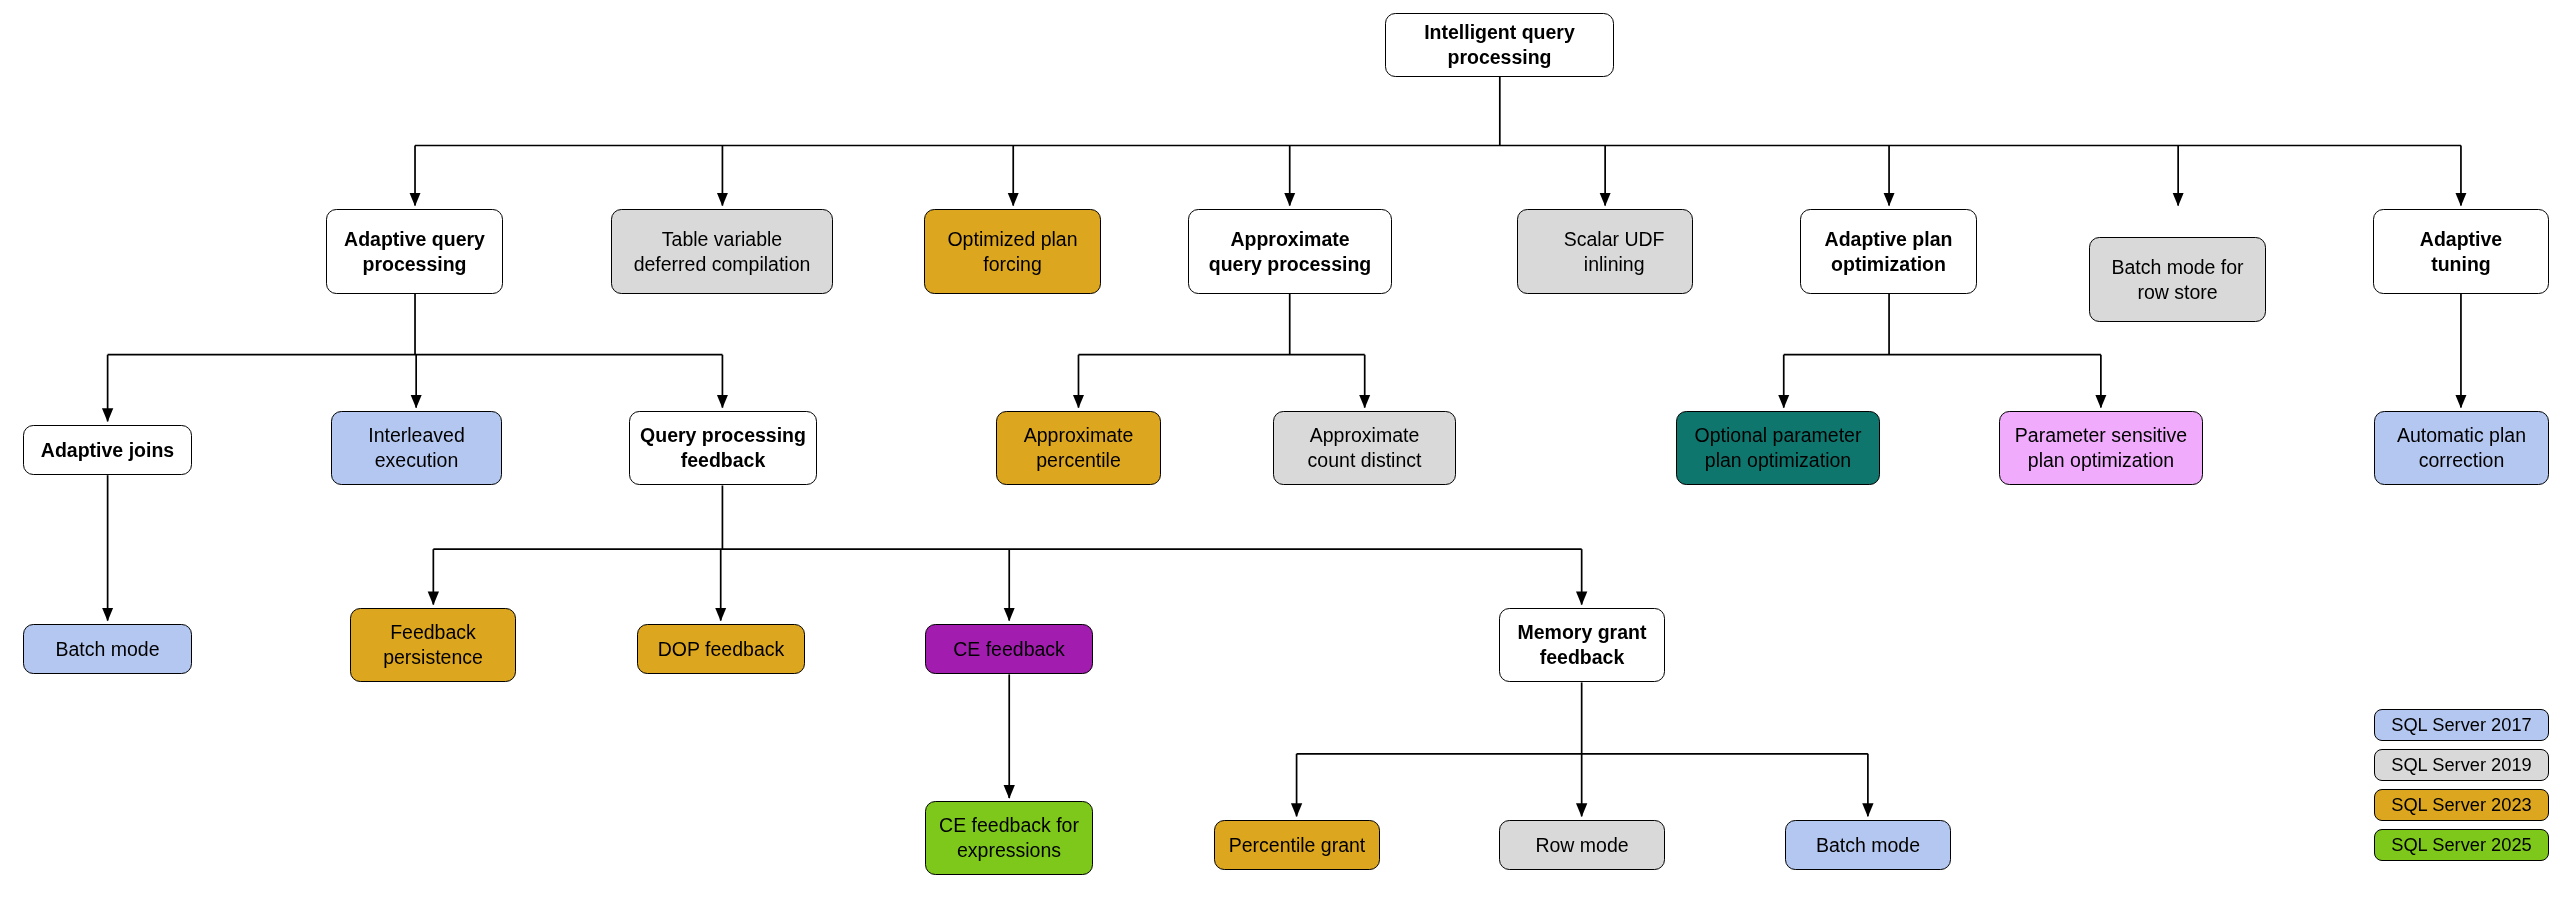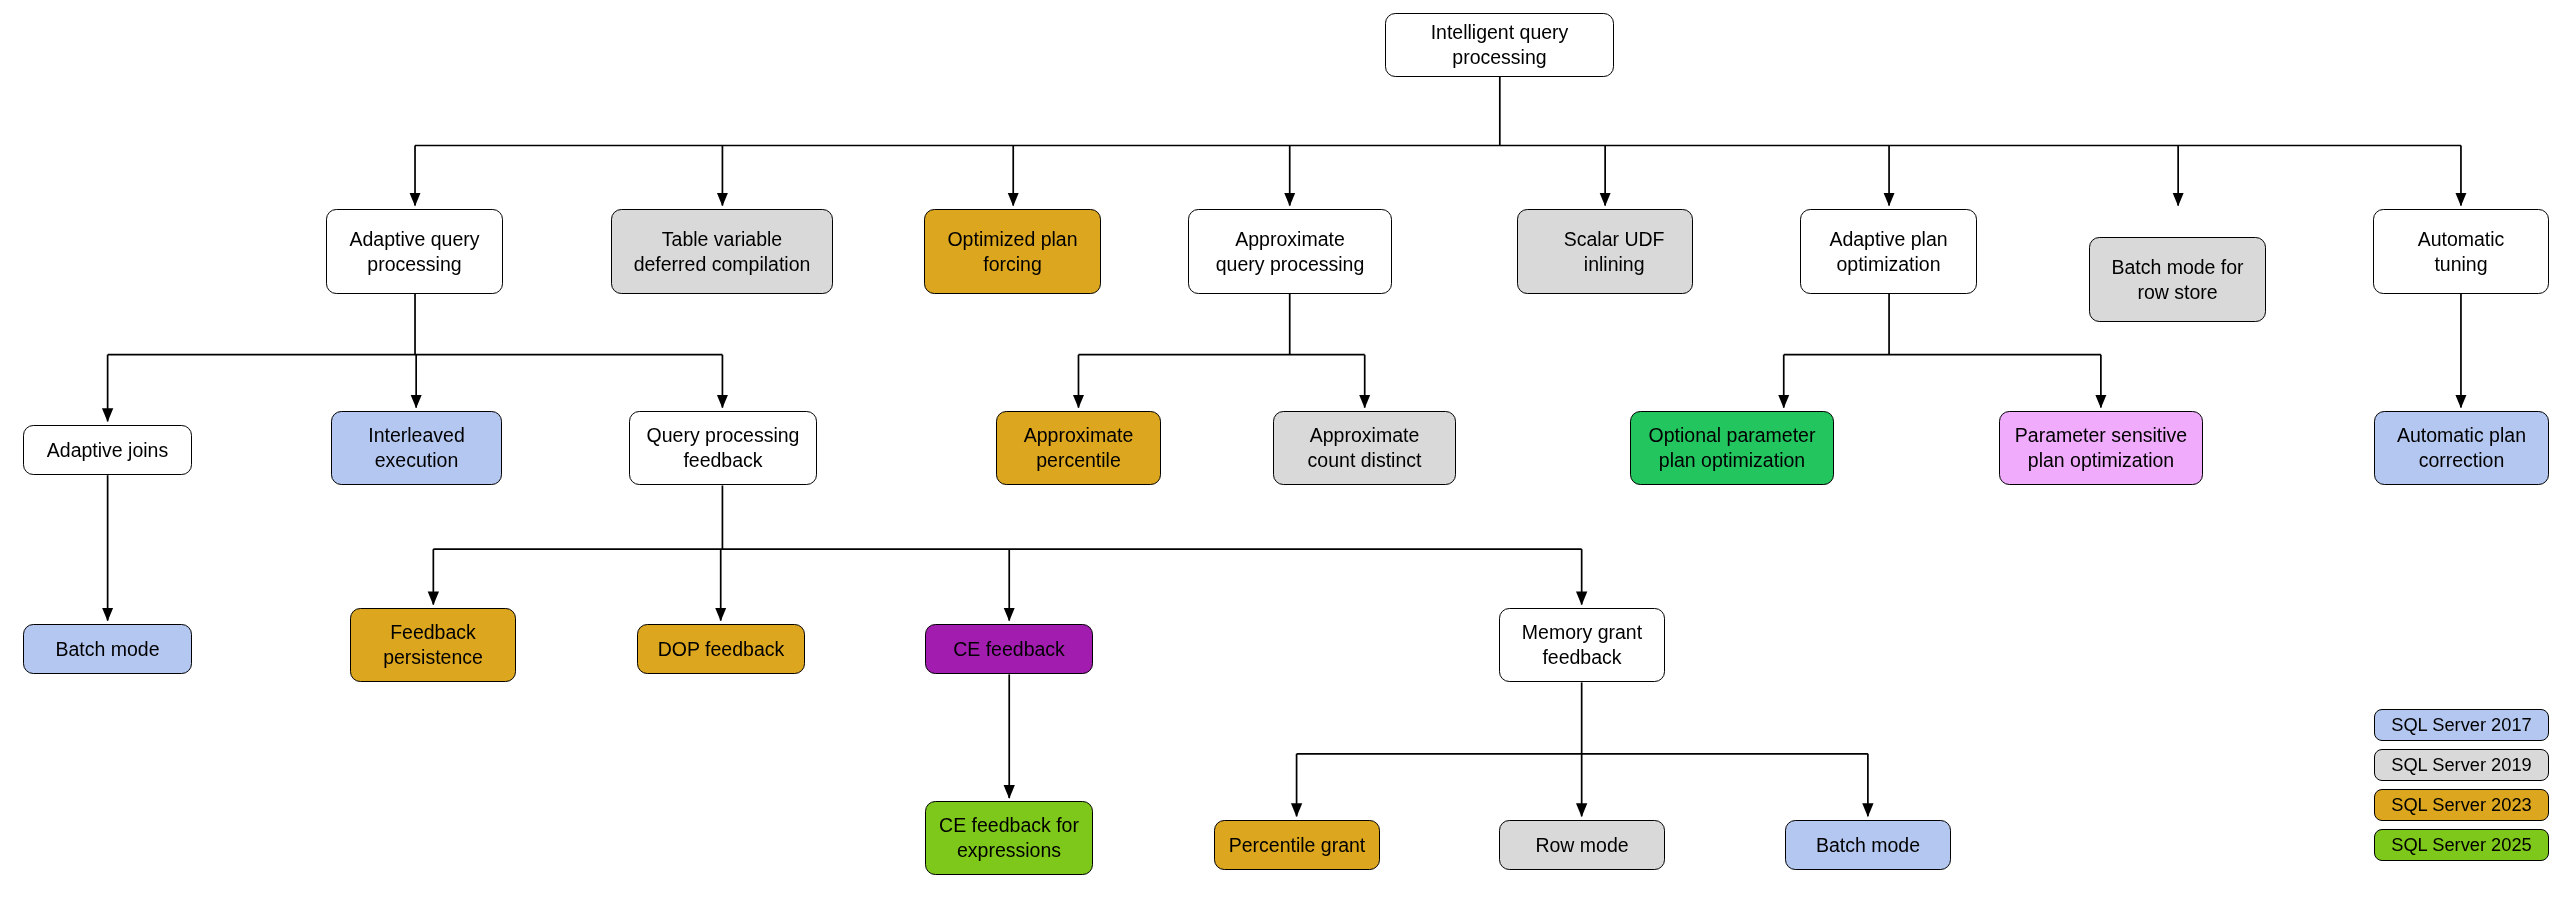--- a/index.html
+++ b/index.html
@@ -32,21 +32,21 @@
     display: flex;
     align-items: center;
     justify-content: center;
     text-align: center;
     color: #000000;
     font-size: 19.5px;
     line-height: 1.28;
     padding: 2.3px 5.7px;
     white-space: pre-line;
   }
-  .node.bold { font-weight: normal; }
+  .node.bold { font-weight: bold; }
   .legend-item {
     position: absolute;
     box-sizing: border-box;
     border: 1.7px solid #000000;
     border-radius: 8px;
     display: flex;
     align-items: center;
     justify-content: center;
     text-align: center;
     color: #000000;
@@ -114,32 +114,32 @@
       <div class="node" style="left: 924px; top: 209px; width: 177px; height: 85px; background: rgb(221, 166, 31);">Optimized plan
 forcing</div>
       <div class="node bold" style="left: 1188px; top: 209px; width: 204px; height: 85px; background: rgb(255, 255, 255);">Approximate
 query processing</div>
       <div class="node" style="left: 1517px; top: 209px; width: 176px; height: 85px; background: rgb(217, 217, 217); padding-left: 24px;">Scalar UDF
 inlining</div>
       <div class="node bold" style="left: 1800px; top: 209px; width: 177px; height: 85px; background: rgb(255, 255, 255);">Adaptive plan
 optimization</div>
       <div class="node" style="left: 2089px; top: 209px; width: 177px; height: 85px; background: rgb(217, 217, 217); margin-top: 28px;">Batch mode for
 row store</div>
-      <div class="node bold" style="left: 2373px; top: 209px; width: 176px; height: 85px; background: rgb(255, 255, 255);">Automatic
+      <div class="node bold" style="left: 2373px; top: 209px; width: 176px; height: 85px; background: rgb(255, 255, 255);">Adaptive
 tuning</div>
       <div class="node bold" style="left: 23px; top: 425px; width: 169px; height: 50px; background: rgb(255, 255, 255);">Adaptive joins</div>
       <div class="node" style="left: 331px; top: 411px; width: 171px; height: 74px; background: rgb(180, 199, 240);">Interleaved
 execution</div>
       <div class="node bold" style="left: 629px; top: 411px; width: 188px; height: 74px; background: rgb(255, 255, 255);">Query processing
 feedback</div>
       <div class="node" style="left: 996px; top: 411px; width: 165px; height: 74px; background: rgb(221, 166, 31);">Approximate
 percentile</div>
       <div class="node" style="left: 1273px; top: 411px; width: 183px; height: 74px; background: rgb(217, 217, 217);">Approximate
 count distinct</div>
-      <div class="node" style="left: 1630px; top: 411px; width: 204px; height: 74px; background: #22c55e;">Optional parameter
+      <div class="node" style="left: 1676px; top: 411px; width: 204px; height: 74px; background: #0f766e;">Optional parameter
 plan optimization</div>
       <div class="node" style="left: 1999px; top: 411px; width: 204px; height: 74px; background: #f0abfc;">Parameter sensitive
 plan optimization</div>
       <div class="node" style="left: 2374px; top: 411px; width: 175px; height: 74px; background: rgb(180, 199, 240);">Automatic plan
 correction</div>
       <div class="node" style="left: 23px; top: 624px; width: 169px; height: 50px; background: rgb(180, 199, 240);">Batch mode</div>
       <div class="node" style="left: 350px; top: 608px; width: 166px; height: 74px; background: rgb(221, 166, 31);">Feedback
 persistence</div>
       <div class="node" style="left: 637px; top: 624px; width: 168px; height: 50px; background: rgb(221, 166, 31);">DOP feedback</div>
       <div class="node" style="left: 925px; top: 624px; width: 168px; height: 50px; background: #a21caf;">CE feedback</div>

